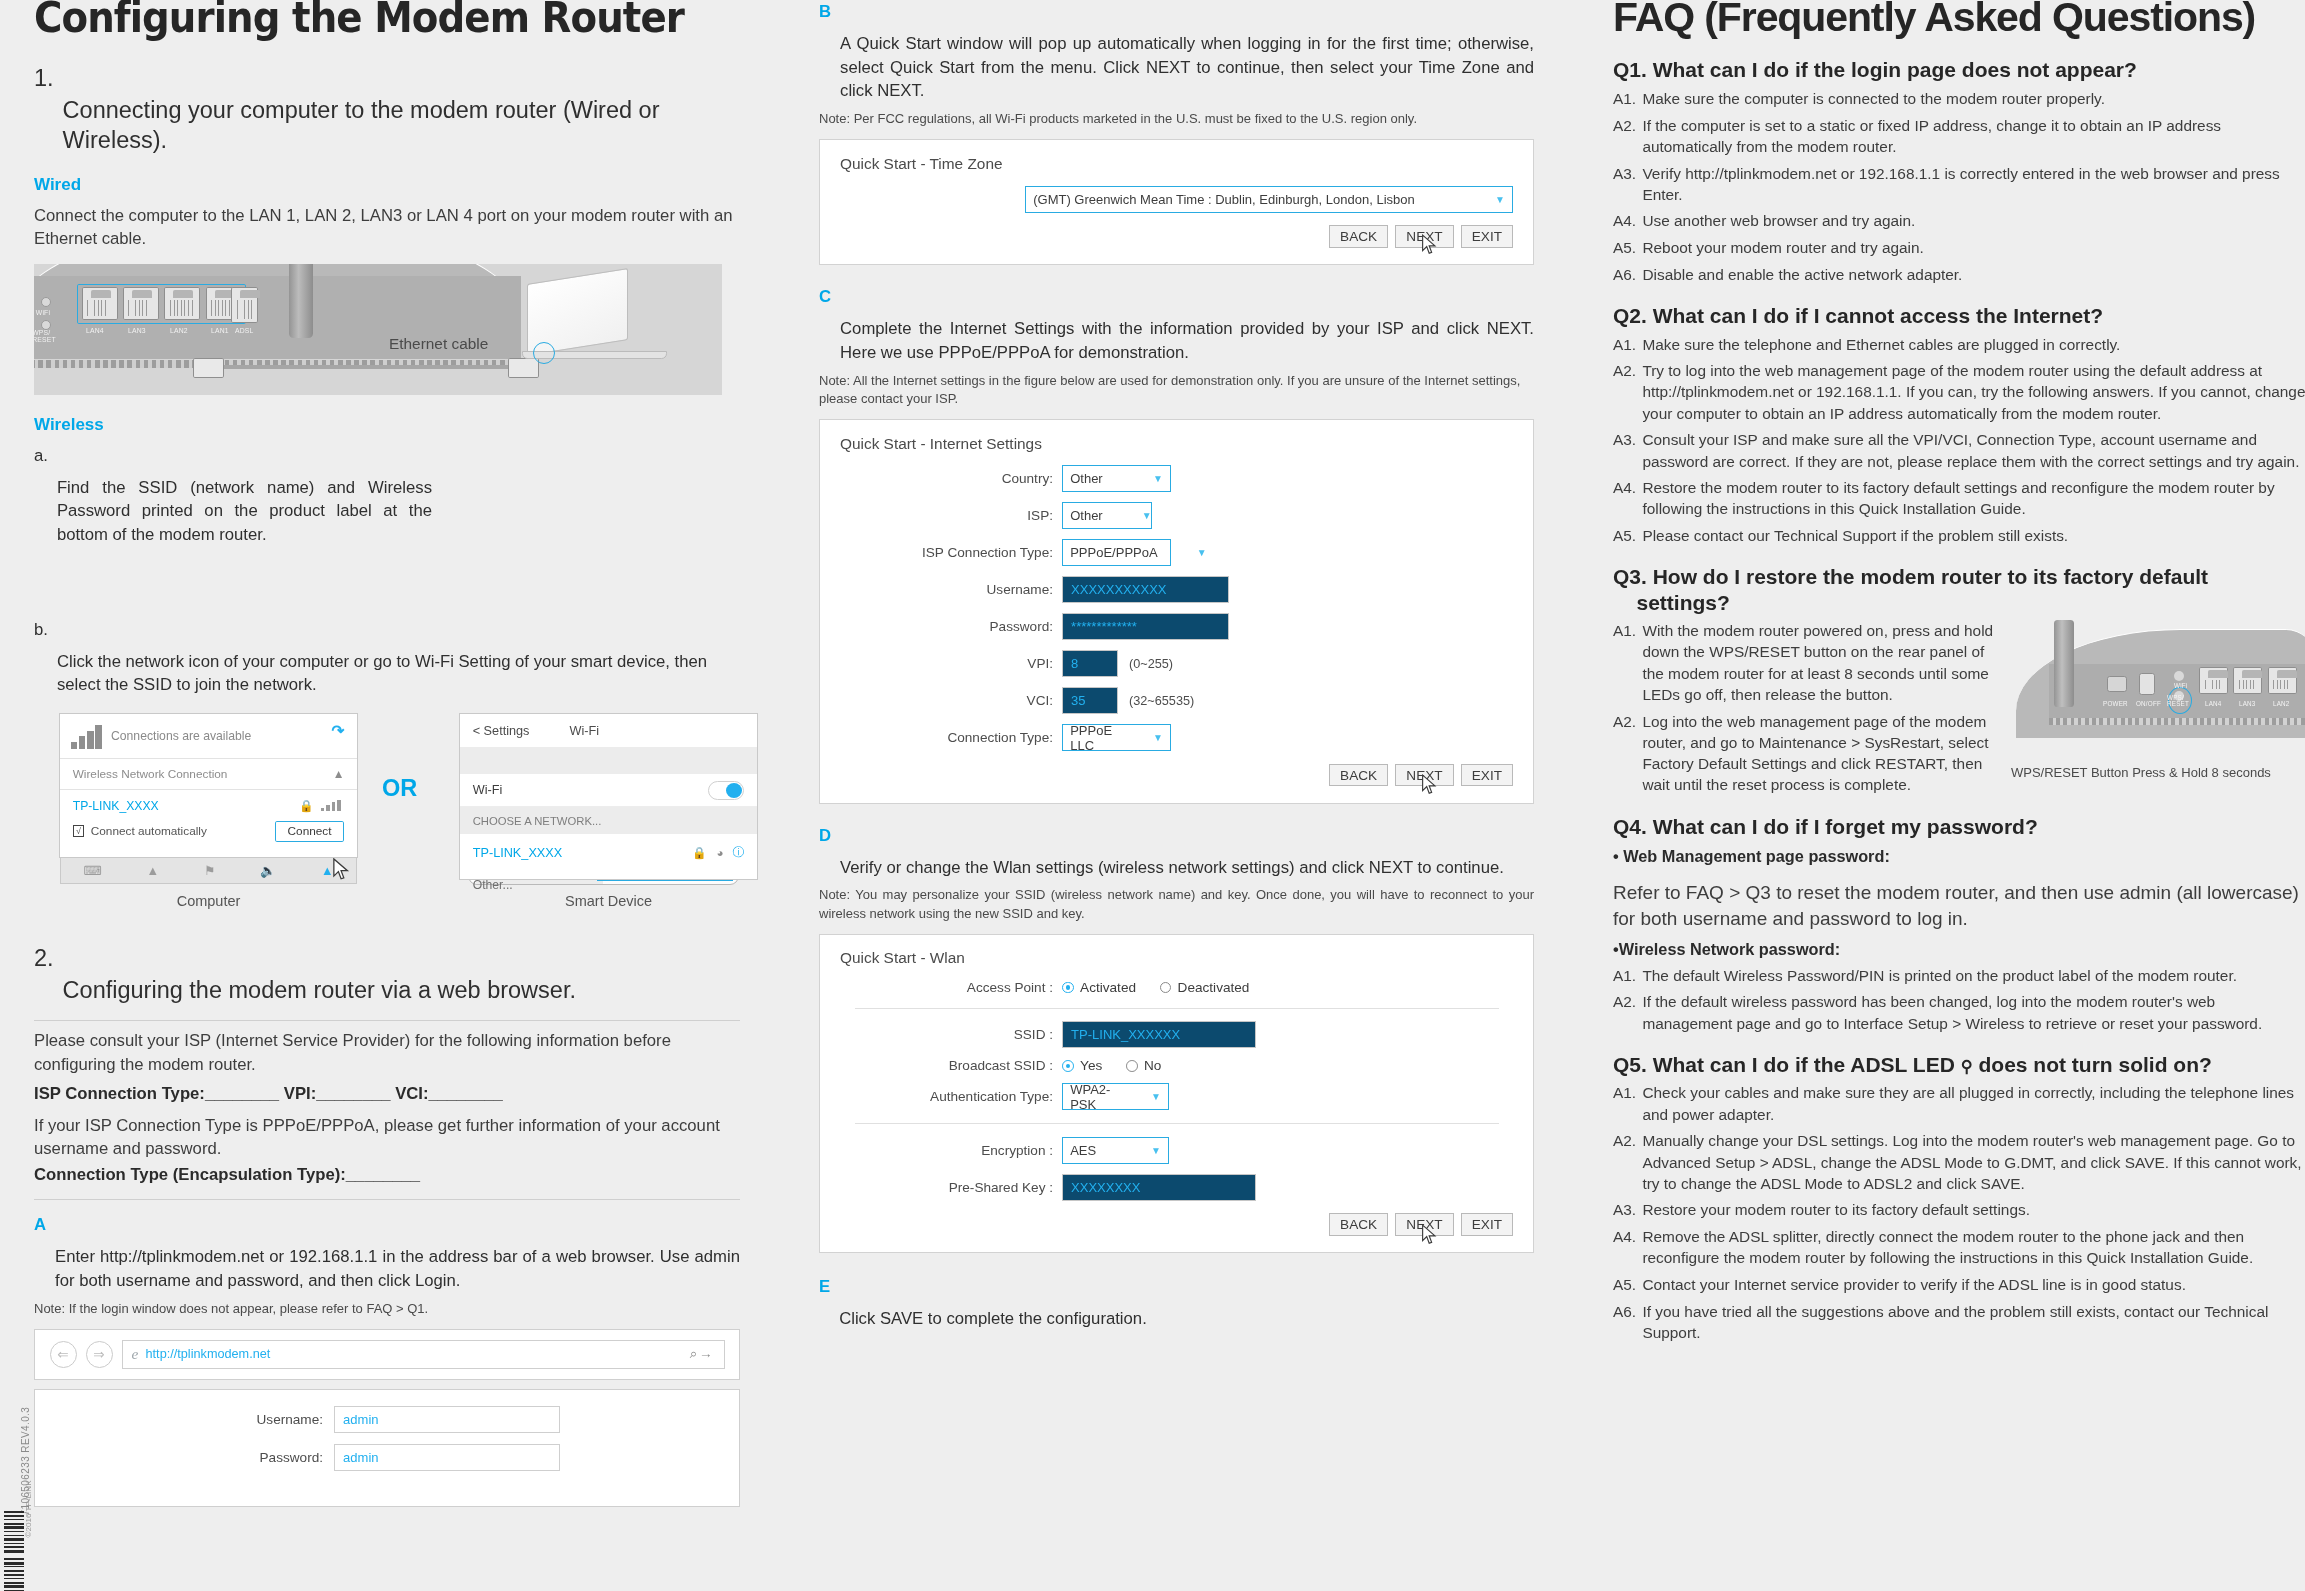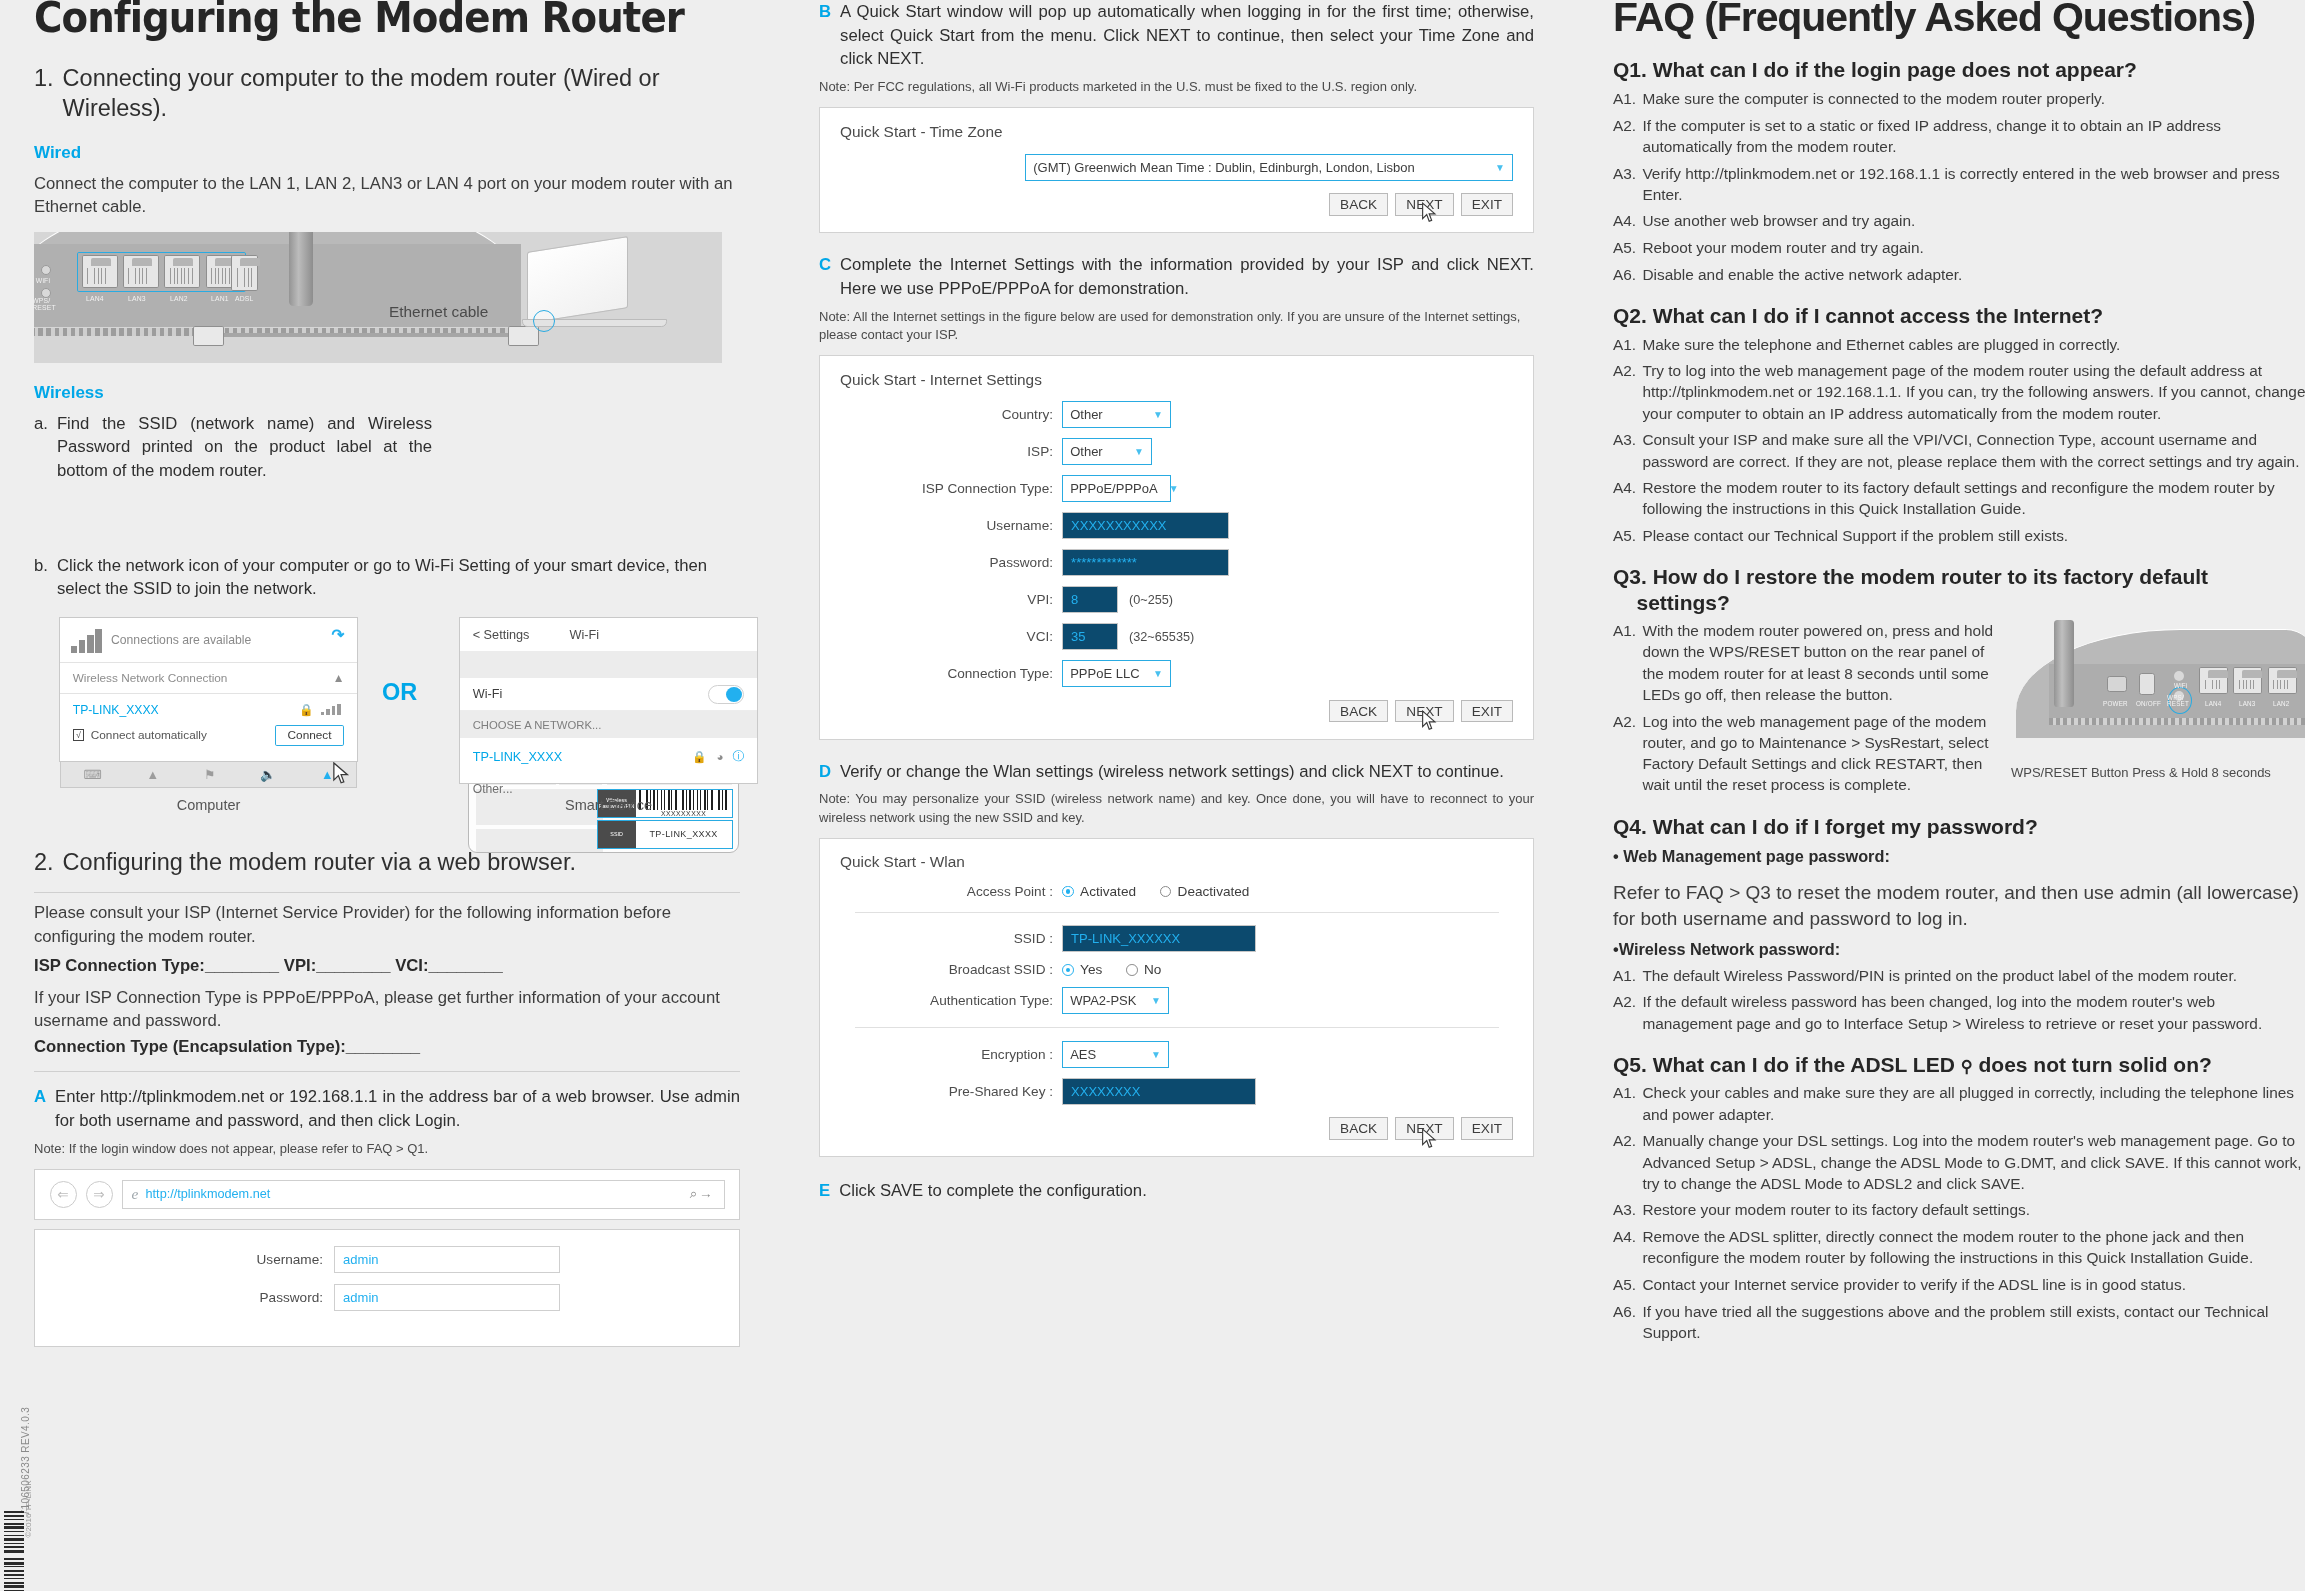--- a/index.html
+++ b/index.html
@@ -49,21 +49,21 @@
     font-size: 41px; font-weight: bold; color: #262626;
     letter-spacing: -1.1px; line-height: 1.05; margin-top: -3.6px;
     white-space: nowrap;
   }
 
   .step-head {
     display: flex; gap: 9px; font-size: 23.5px; color: #2f2f2f;
     line-height: 1.28; margin-top: 23.5px;
   }
   .step-head .num { flex: 0 0 auto; }
-  .step-head .txt { flex: 1 1 auto; }
+  .step-head .txt { flex: 1 1 auto; margin-top: 32px; }
 
   .sub-head {
     color: #00a7e8; font-size: 17px; font-weight: bold; margin-top: 20px;
   }
   .body-text {
     font-size: 16.7px; line-height: 1.42; color: #3d3d3d; margin-top: 8.1px;
   }
   .note-text {
     font-size: 13px; line-height: 1.4; color: #4a4a4a; margin-top: 7.2px;
   }
@@ -258,21 +258,21 @@
     font-size: 13.6px; color:#3d3d3d; display:flex; align-items:center; justify-content:center;
   }
 
   
   .card { background:#fff; border:0.9px solid #d2d2d2; margin-top: 11px; padding: 14.5px 20px 16.3px 20px; position: relative; }
   .card-title { font-size: 15.4px; color: #4b4b4b; margin-bottom: 12.7px; }
   .frow2 { display:flex; align-items:center; justify-content:flex-start; margin-bottom: 10px; }
   .lbl2 { width: 222px; text-align:right; padding-right: 9px; font-size: 13.6px; color:#4d4d4d; }
   .sel {
     border:0.9px solid #29abe2; height: 27px; display:flex; align-items:center;
-    padding: 0 7.2px; font-size: 13px; color:#3d3d3d; background:#fff; min-width: 90px;
+    padding: 0 7.2px; font-size: 13px; color:#3d3d3d; background:#fff; min-width: 90px; gap: 28px;
   }
   .sel .caret { margin-left: auto; color:#48c0ef; font-size: 10px; padding-left: 11px; }
   .txt-in {
     border:0.9px solid #c6c6c6; height: 27px; display:flex; align-items:center;
     padding: 0 8.1px; font-size: 13px; color:#22b0ef; background:#0c4a6e;
   }
   .hintr { font-size: 12.7px; color:#4d4d4d; margin-left: 11px; }
   .btnrow { display:flex; justify-content:flex-end; gap: 7.2px; margin-top: 12.7px; position: relative; }
   .uibtn {
     border:0.9px solid #b9b9b9; background:#f3f3f3; font-size: 13.6px; color:#3d3d3d;

